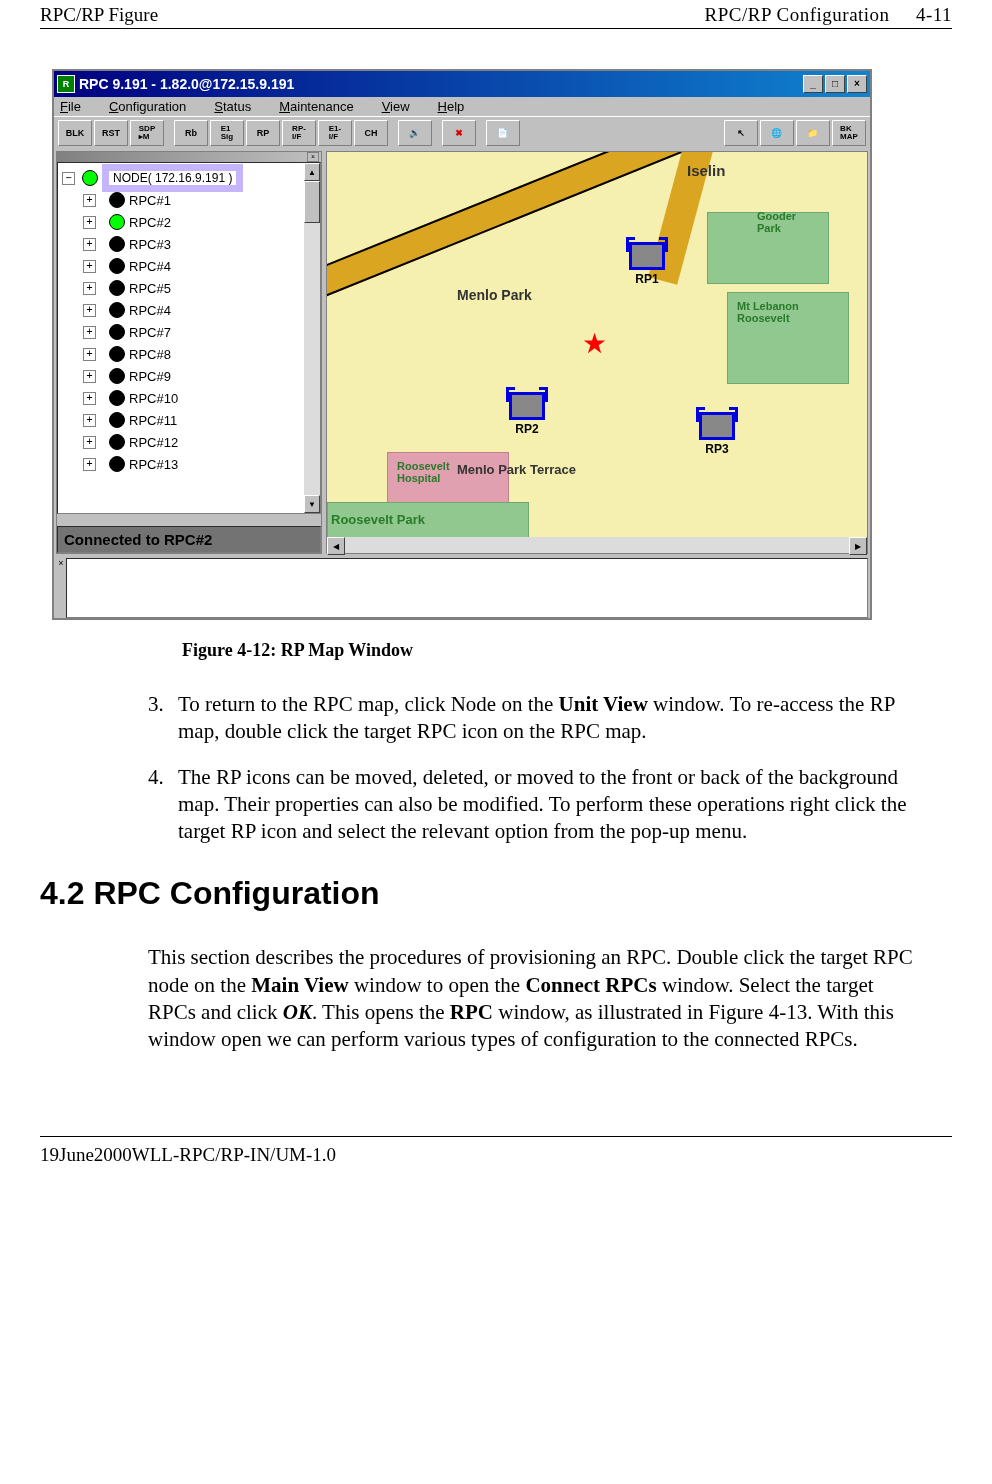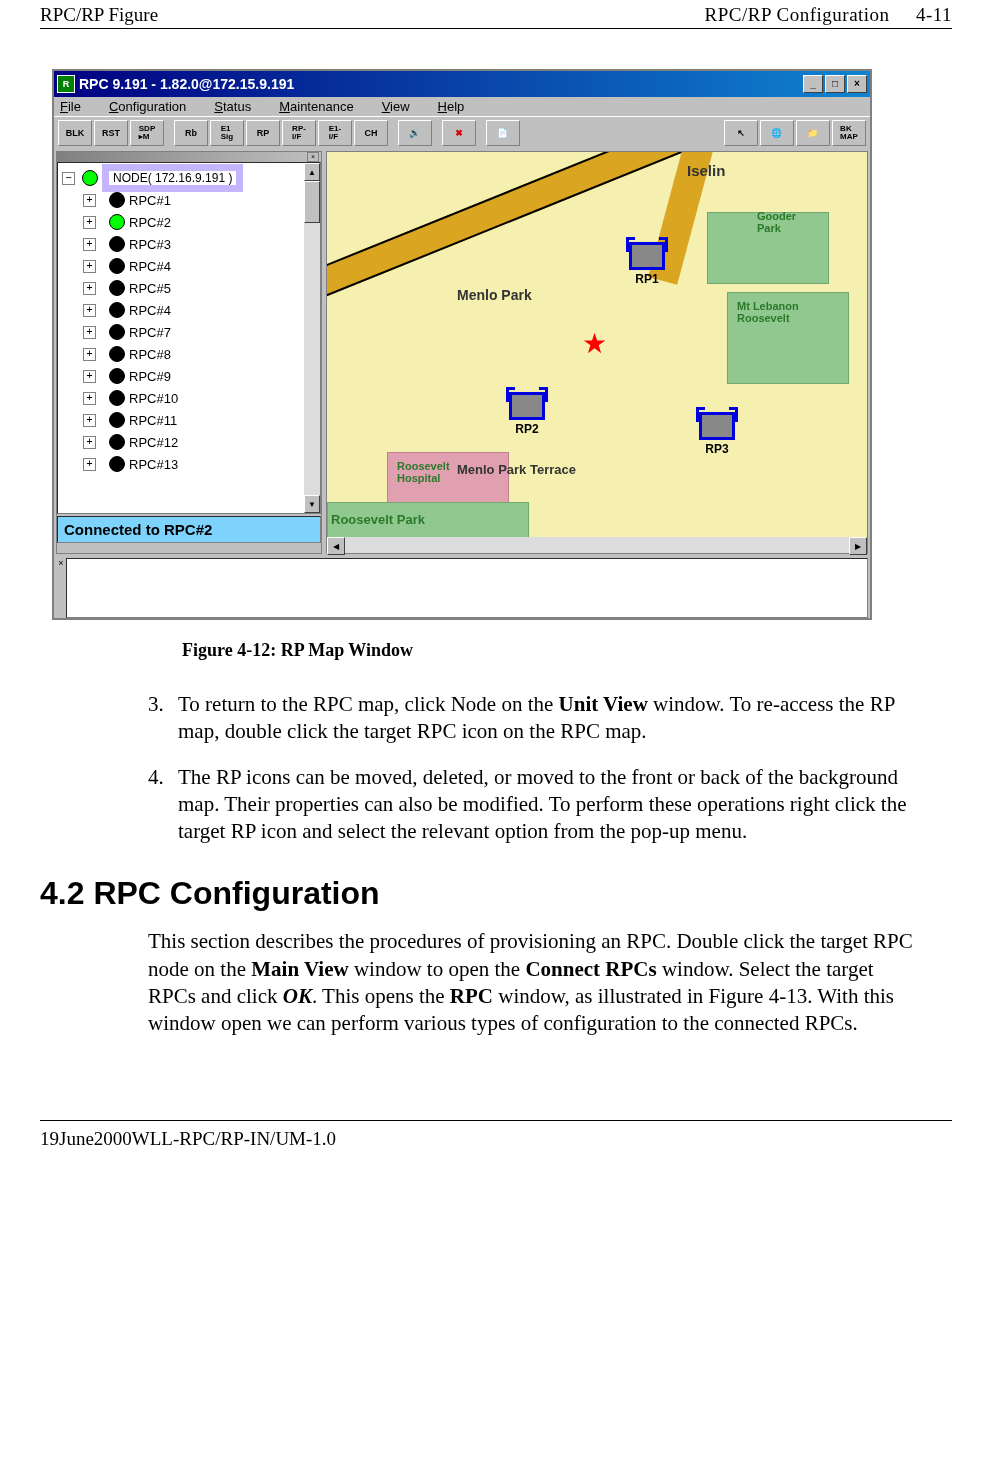--- a/index.html
+++ b/index.html
@@ -204,26 +204,26 @@
   .sc-track { flex:1; background:#dcdcdc; }
   .sc-thumb {
     height: 40px;
     background: #c0c0c0;
     border-top: 1px solid #fff;
     border-left: 1px solid #fff;
     border-right: 1px solid #404040;
     border-bottom: 1px solid #404040;
   }
   .status-connected {
-    background: #7dd3fc;
+    background: #737373;
     border: 1px inset #808080;
     padding: 4px 6px;
     font-weight: bold;
     font-size: 15px;
-    margin-top: 2px;
+    margin-top: 12px;
   }
   .map-pane {
     flex: 1;
     margin: 2px;
     position: relative;
     border: 1px solid #808080;
   }
   .map-canvas {
     position: relative;
     width: 100%;
@@ -331,21 +331,21 @@
   }
   .num-item {
     display: flex;
     margin: 0 30px 18px 108px;
   }
   .num-item .num { width: 30px; flex-shrink: 0; }
   .section-heading {
     font-family: Arial, Helvetica, sans-serif;
     font-size: 32px;
     font-weight: bold;
-    margin: 30px 0 16px 0;
+    margin: 30px 0 32px 0;
   }
   .para {
     margin: 0 30px 0 108px;
   }
   .footer {
     display: flex;
     justify-content: flex-start;
     font-size: 19px;
     padding-bottom: 6px;
     margin-top: 90px;

